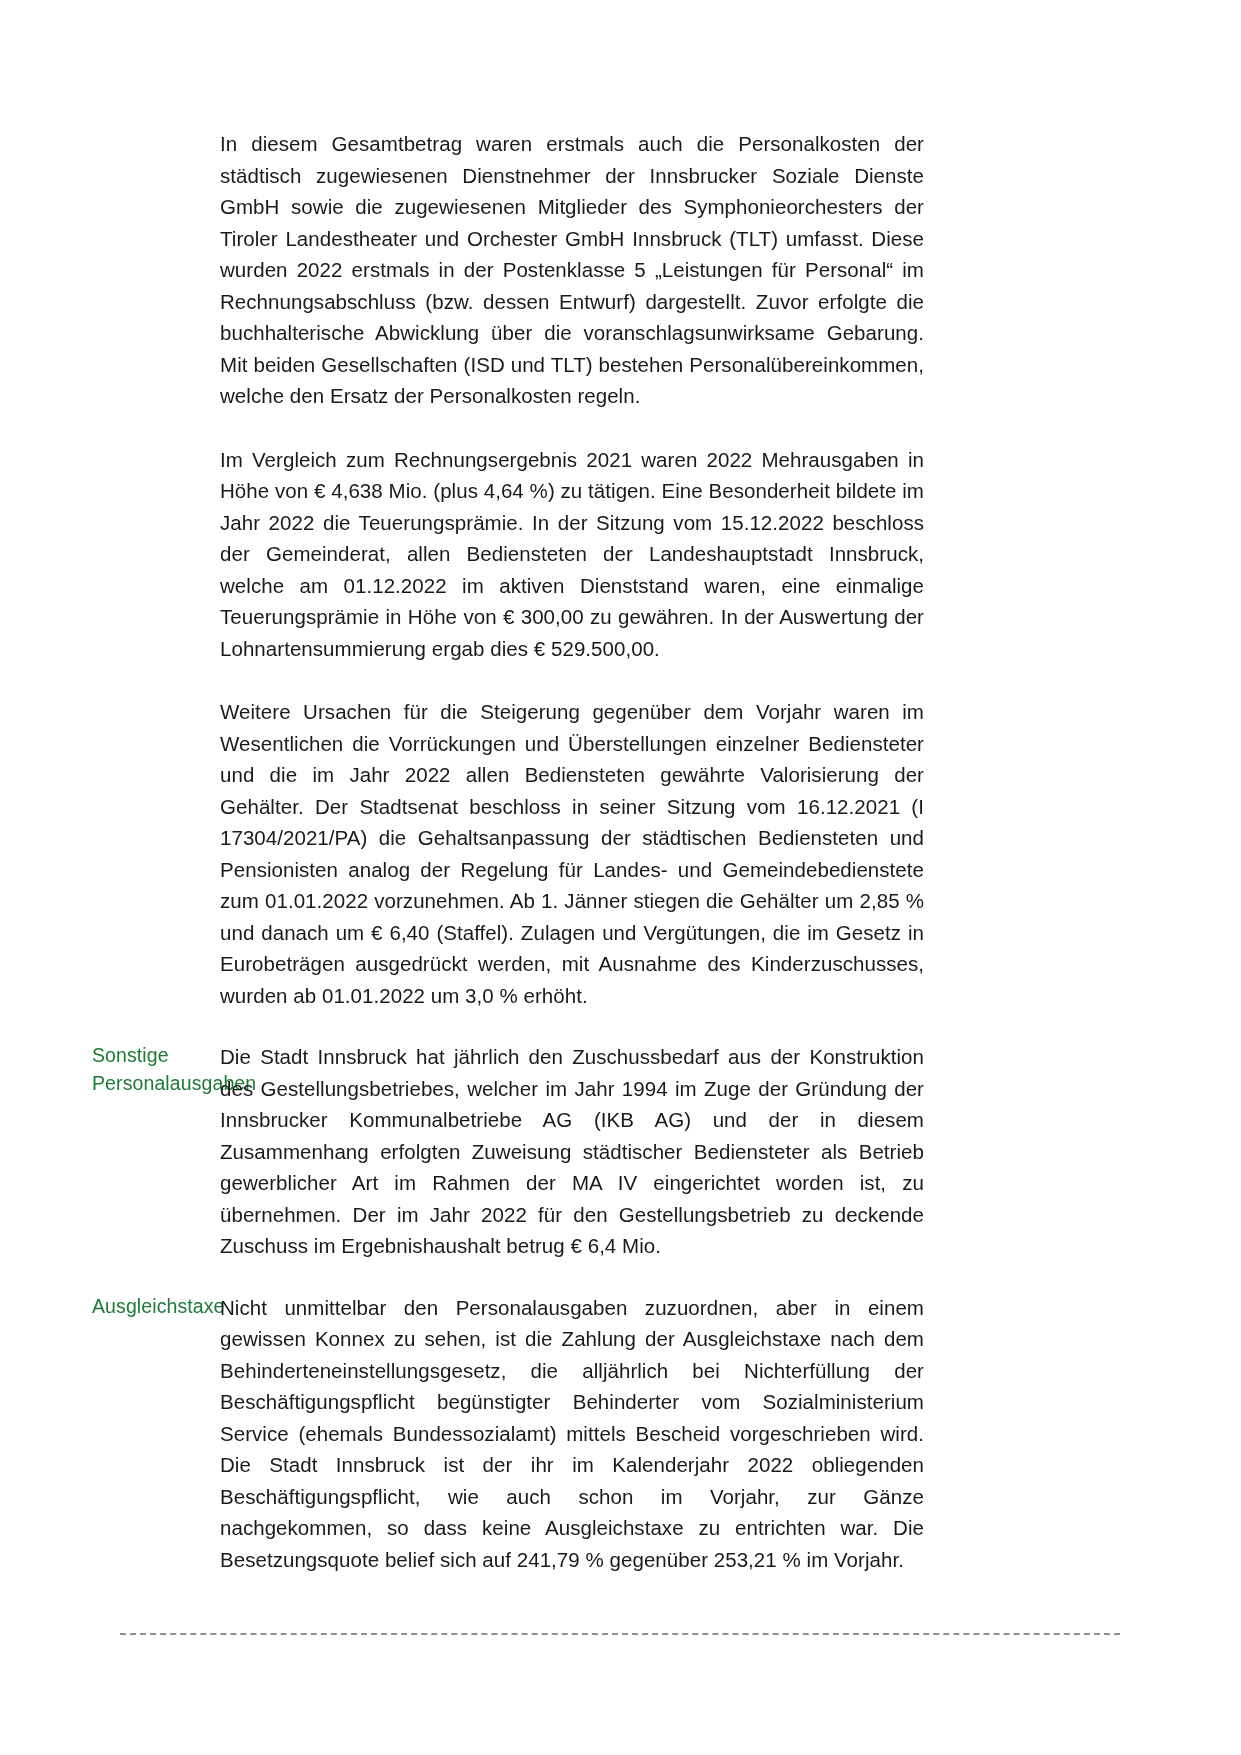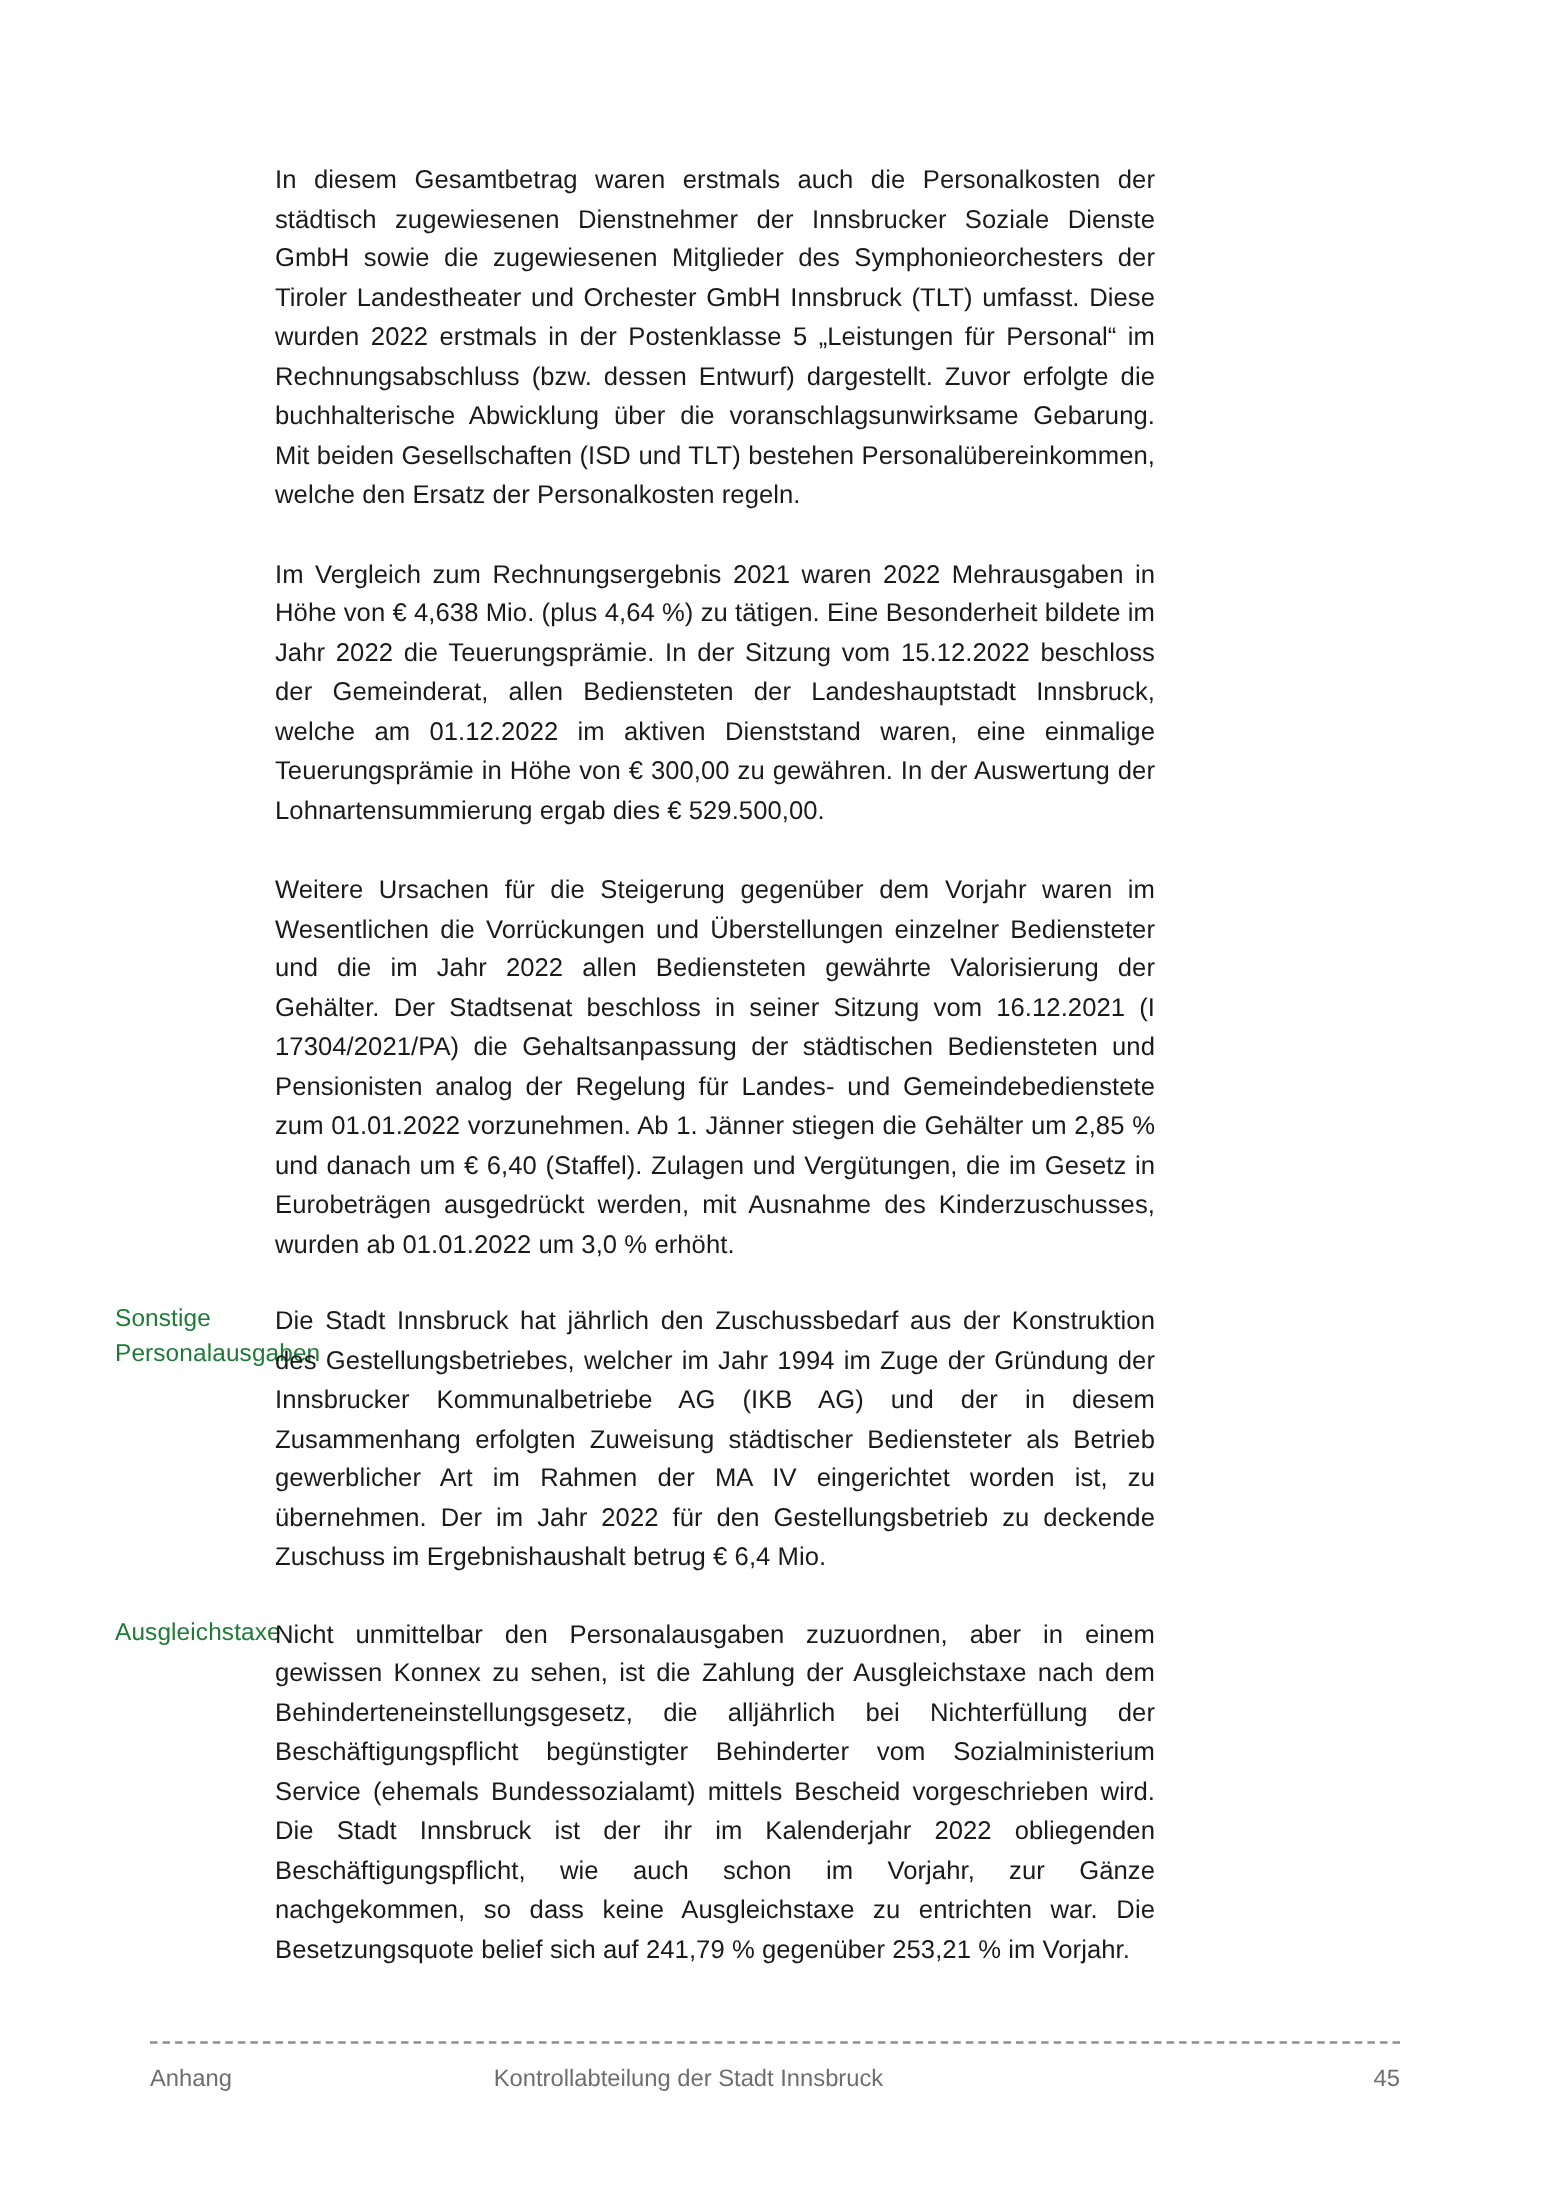--- a/index.html
+++ b/index.html
@@ -148,20 +148,15 @@
         <span class="nl">Ausgleichstaxe</span>
       </div>
       <div class="body-col">
         <p class="para">Nicht unmittelbar den Personalausgaben zuzuordnen, aber in einem gewissen Konnex zu sehen, ist die Zahlung der Ausgleichstaxe nach dem Behinderteneinstellungsgesetz, die alljährlich bei Nichterfüllung der Beschäftigungspflicht begünstigter Behinderter vom Sozialministerium Service (ehemals Bundessozialamt) mittels Bescheid vorgeschrieben wird. Die Stadt Innsbruck ist der ihr im Kalenderjahr 2022 obliegenden Beschäftigungspflicht, wie auch schon im Vorjahr, zur Gänze nachgekommen, so dass keine Ausgleichstaxe zu entrichten war. Die Besetzungsquote belief sich auf 241,79 % gegenüber 253,21 % im Vorjahr.</p>
       </div>
     </div>
   </div>
 
   <div class="footer">
     <div class="footer-rule"></div>
-    <div class="footer-row">
-      <div class="footer-left">Anhang</div>
-      <div class="footer-center">Kontrollabteilung der Stadt Innsbruck</div>
-      <div class="footer-right">45</div>
-    </div>
   </div>
 
 </div>
 
 </body></html>

